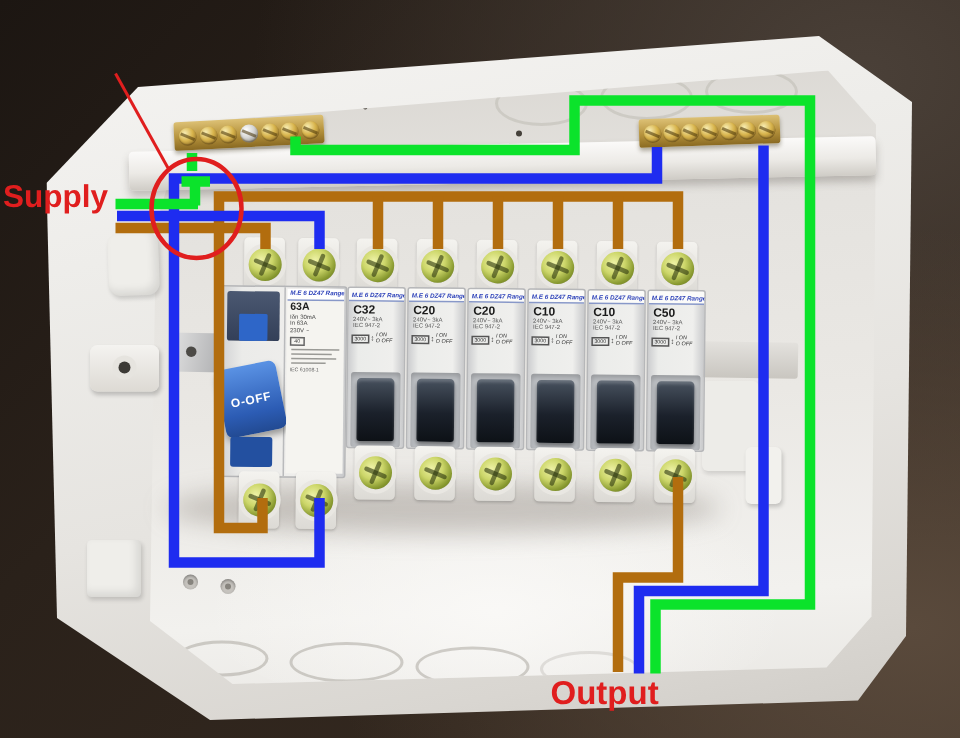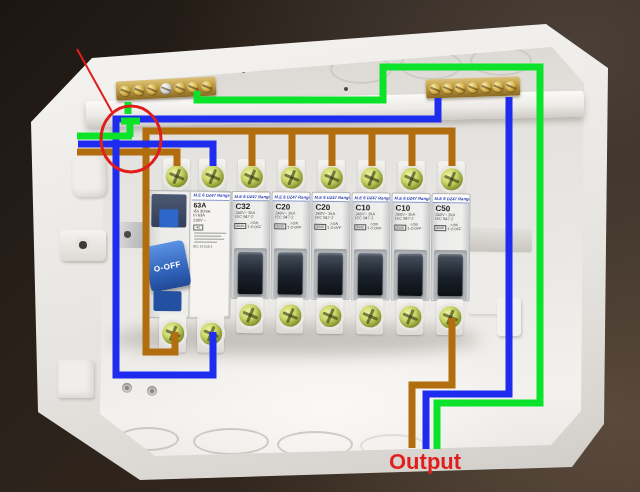--- a/index.html
+++ b/index.html
@@ -378,14 +378,15 @@
       <path d="M130 137 L130 122 M121 121 L140 121"></path>
       <path d="M128 102 L128 114"></path>
       <path d="M197 91 L197 100 L383 100 L383 67 L540 67 L540 403 L437 403 L437 449"></path>
     </g>
     <g fill="none" stroke="#e01e1e">
       <ellipse cx="131" cy="139" rx="30" ry="33" stroke-width="3"></ellipse>
       <line x1="77" y1="49" x2="112" y2="112" stroke-width="2"></line>
     </g>
   </svg>
 
-  <div class="anno" style="left: 389px; top: 449px; font-size: 22px; color: rgb(224, 30, 30);">Output</div>
+  <div class="anno" style="left: 2px; top: 120px; font-size: 21px; color: rgb(224, 30, 30);">Supply</div>
+  <div class="anno" style="left: 367px; top: 449px; font-size: 22px; color: rgb(224, 30, 30);">Output</div>
 </div>
 
 </body></html>

